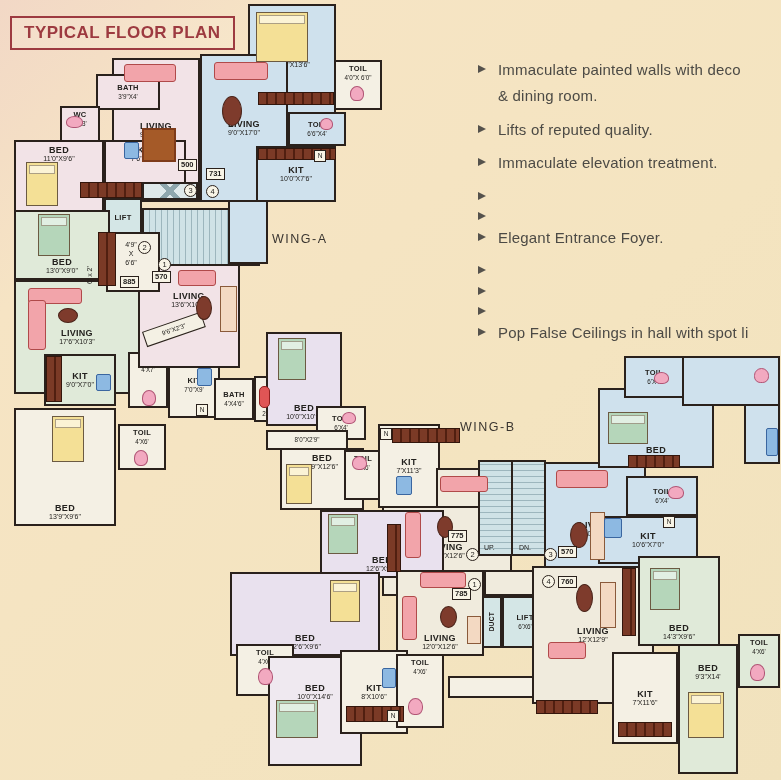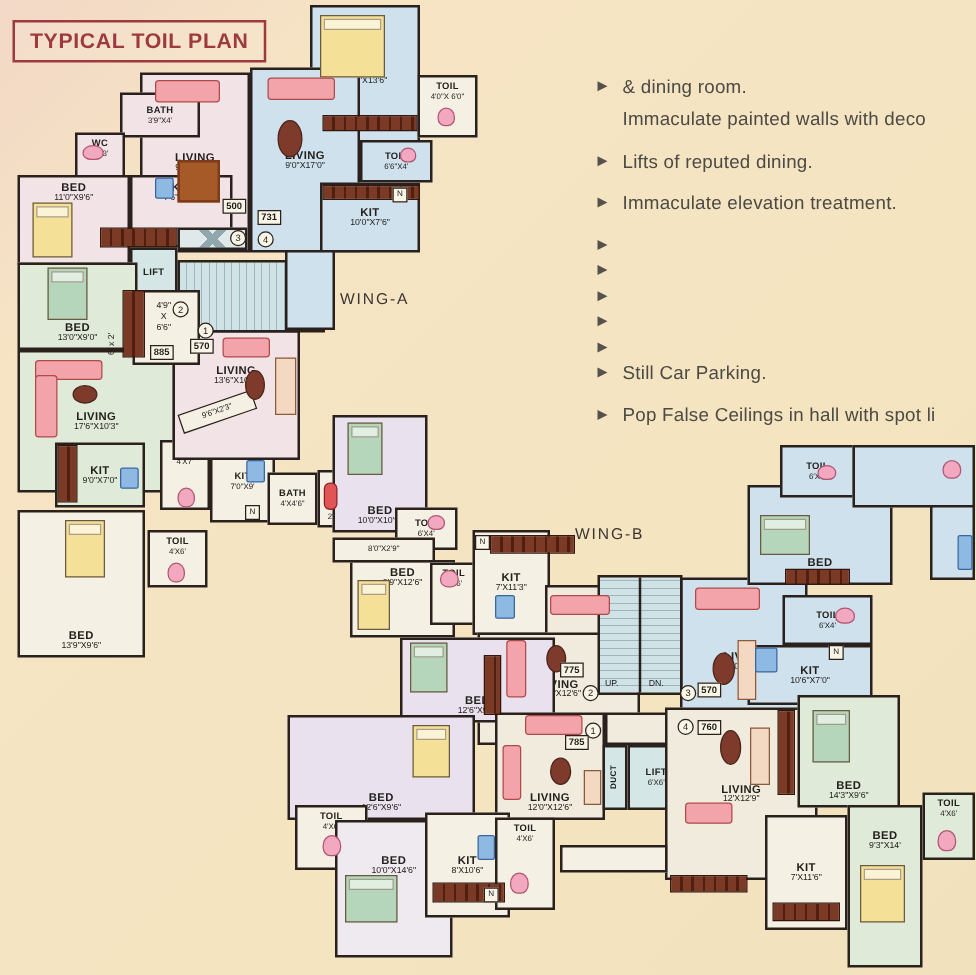--- a/index.html
+++ b/index.html
@@ -62,61 +62,61 @@
     font-size:15px;line-height:19px;letter-spacing:.2px;}
   .bullet{width:0;height:0;border-top:4.5px solid transparent;border-bottom:4.5px solid transparent;
     border-left:8px solid #55524c;margin:5px 12px 0 8px;flex:0 0 auto;}
   .lines span{display:block;white-space:nowrap;margin-bottom:7px;}
 </style>
 </head>
 <body>
 
 <div id="canvas">
 
-  <div class="titlebox">TYPICAL TOIL PLAN</div>
+  <div class="titlebox">TYPICAL FLOOR PLAN</div>
   <ul class="amenlist">
     <li>
         <span class="bullet"></span>
         <span class="lines">
+          <span>Immaculate painted walls with deco</span>
           <span>&amp; dining room.</span>
-          <span>Immaculate painted walls with deco</span>
         </span>
       </li>
     <li>
         <span class="bullet"></span>
         <span class="lines">
-          <span>Lifts of reputed dining.</span>
+          <span>Lifts of reputed quality.</span>
         </span>
       </li>
     <li>
         <span class="bullet"></span>
         <span class="lines">
           <span>Immaculate elevation treatment.</span>
         </span>
       </li>
     <li>
         <span class="bullet"></span>
       </li>
     <li>
         <span class="bullet"></span>
       </li>
     <li>
         <span class="bullet"></span>
-      </li>
-    <li>
-        <span class="bullet"></span>
-      </li>
-    <li>
-        <span class="bullet"></span>
-      </li>
-    <li>
-        <span class="bullet"></span>
         <span class="lines">
-          <span>Still Car Parking.</span>
+          <span>Elegant Entrance Foyer.</span>
         </span>
+      </li>
+    <li>
+        <span class="bullet"></span>
+      </li>
+    <li>
+        <span class="bullet"></span>
+      </li>
+    <li>
+        <span class="bullet"></span>
       </li>
     <li>
         <span class="bullet"></span>
         <span class="lines">
           <span>Pop False Ceilings in hall with spot li</span>
         </span>
       </li>
   </ul>
 
   <div class="room lightblue" style="left:248px;top:4px;width:88px;height:112px">

